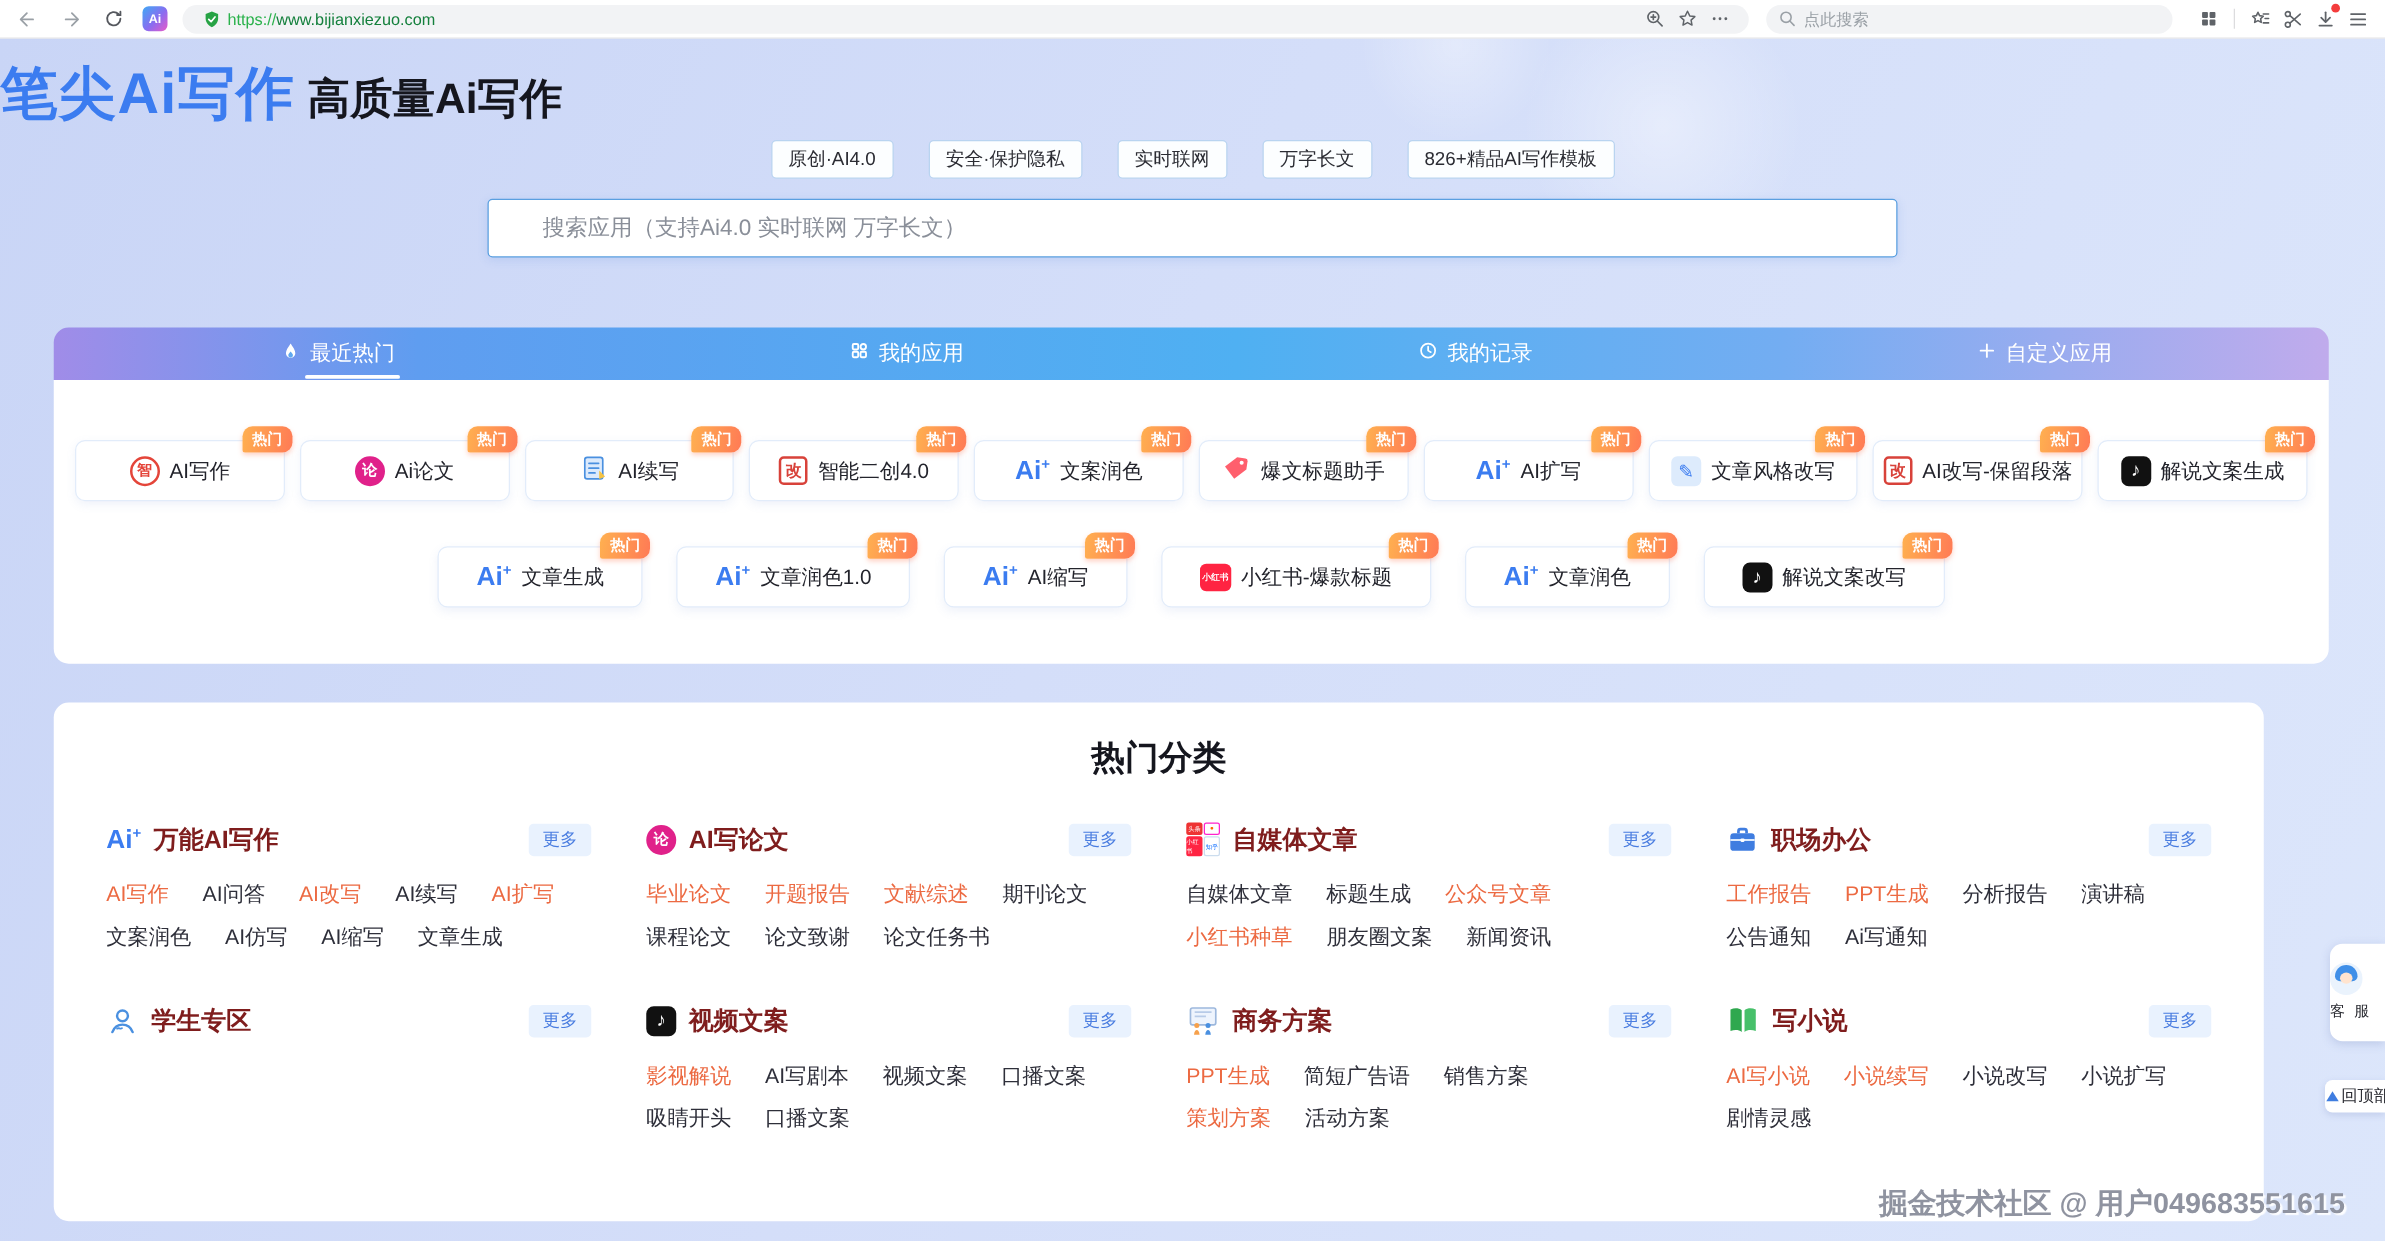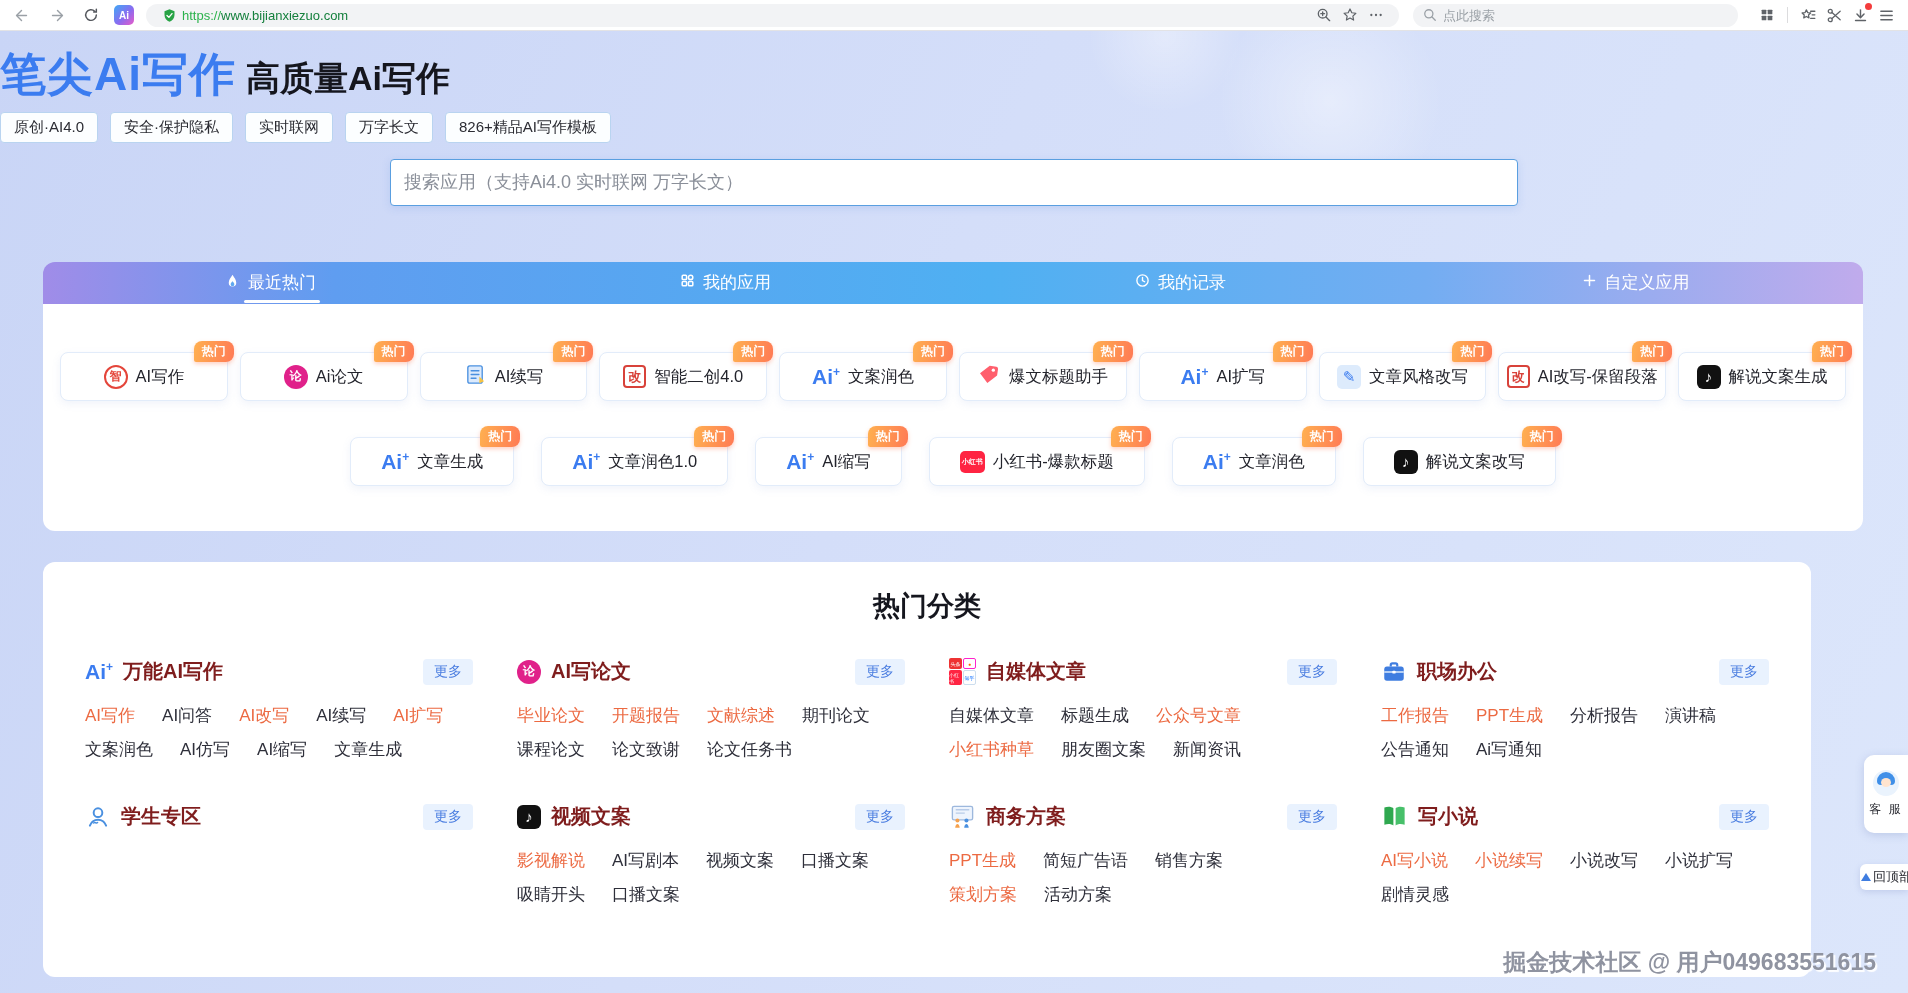--- a/index.html
+++ b/index.html
@@ -34,28 +34,28 @@
   .page { position:absolute; top:31px; left:0; width:1908px; height:962px;
     background:
       radial-gradient(circle 160px at 1330px 70px, rgba(255,255,255,.40), rgba(255,255,255,0) 70%),
       radial-gradient(circle 110px at 1165px 5px, rgba(255,255,255,.35), rgba(255,255,255,0) 70%),
       linear-gradient(115deg,#c9d5f6 0%,#d4def9 45%,#dce6fb 100%); }
 
   
   .hero-title { position:absolute; top:13px; left:0; width:100%; text-align:left; white-space:nowrap; }
   .brand { font-size:46px; font-weight:800; color:#3b7cf0; letter-spacing:1px; }
   .brand-suffix { font-size:34px; font-weight:800; color:#15161e; margin-left:10px; }
-  .badges { position:absolute; top:81px; left:0; width:100%; display:flex; justify-content:flex-start; gap:12px; }
+  .badges { position:absolute; top:81px; left:0; width:100%; display:flex; justify-content:center; gap:28px; }
   .badge { background:#fcfeff; border:1px solid #b9d4f0; border-radius:4px; color:#2b2c33;
     font-size:15px; padding:5px 13px; }
   .app-search { position:absolute; top:128px; left:390px; width:1128px; height:47px;
     background:#fff; border:1px solid #5a9fe0; border-radius:4px; box-shadow:0 2px 8px rgba(90,140,220,.18);
     display:flex; align-items:center; }
   .app-search input { border:none; outline:none; width:100%; font-size:18px; color:#333;
-    padding:0 13px; background:transparent; font-family:inherit; }
+    padding:0 43px; background:transparent; font-family:inherit; }
   .app-search input::placeholder { color:#8a8f99; }
 
   
   .tabbar { position:absolute; top:231px; left:43px; width:1820px; height:42px;
     border-radius:12px 12px 0 0; display:flex;
     background:linear-gradient(90deg,#a08ce8 0%,#5f9df0 16%,#4fb0f2 52%,#73adf2 76%,#c0abec 100%); }
   .tab { flex:1; display:flex; align-items:center; justify-content:center; gap:8px;
     color:#fff; font-size:17px; cursor:pointer; position:relative; }
   .tab .tab-label { position:relative; padding-bottom:2px; }
   .tab.active .tab-label::after { content:""; position:absolute; left:-4px; right:-4px; bottom:-7px;
@@ -109,21 +109,21 @@
   .cat-title { font-size:20px; font-weight:700; color:#7f1d1d; margin-left:10px; }
   .more-btn { margin-left:auto; background:#e9f2fe; color:#4a7de0; font-size:14px;
     padding:4px 11px; border-radius:4px; cursor:pointer; }
   .cat-links { font-size:17px; line-height:34px; }
   .cat-links a { display:inline-block; margin-right:27px; color:#2e2f3a; text-decoration:none; cursor:pointer; }
   .cat-links a.hot { color:#ec6a42; }
 
   
   .float-kefu { position:absolute; right:0; top:724px; width:44px; height:78px; background:#fff;
     border-radius:10px 0 0 10px; box-shadow:0 2px 8px rgba(100,120,180,.25);
-    display:flex; flex-direction:column; align-items:center; justify-content:center; gap:5px; cursor:pointer; }
+    display:flex; flex-direction:column; align-items:flex-start; justify-content:center; gap:5px; cursor:pointer; }
   .kefu-avatar { width:26px; height:26px; border-radius:50%; background:#eaf3fd; position:relative; overflow:hidden; }
   .kefu-avatar::before { content:""; position:absolute; top:2px; left:4px; width:18px; height:13px;
     border-radius:9px 9px 4px 4px; background:#3f8fe8; }
   .kefu-avatar::after { content:""; position:absolute; top:8px; left:8px; width:10px; height:9px;
     border-radius:50%; background:#ffe4cf; }
   .kefu-label { font-size:12px; color:#2b2c33; letter-spacing:2px; }
   .float-top { position:absolute; right:0; top:833px; width:48px; height:26px; background:#fff;
     border-radius:6px 0 0 6px; box-shadow:0 2px 6px rgba(100,120,180,.22);
     display:flex; align-items:center; overflow:hidden; cursor:pointer; }
   .top-triangle { width:0; height:0; border-left:5px solid transparent; border-right:5px solid transparent;

